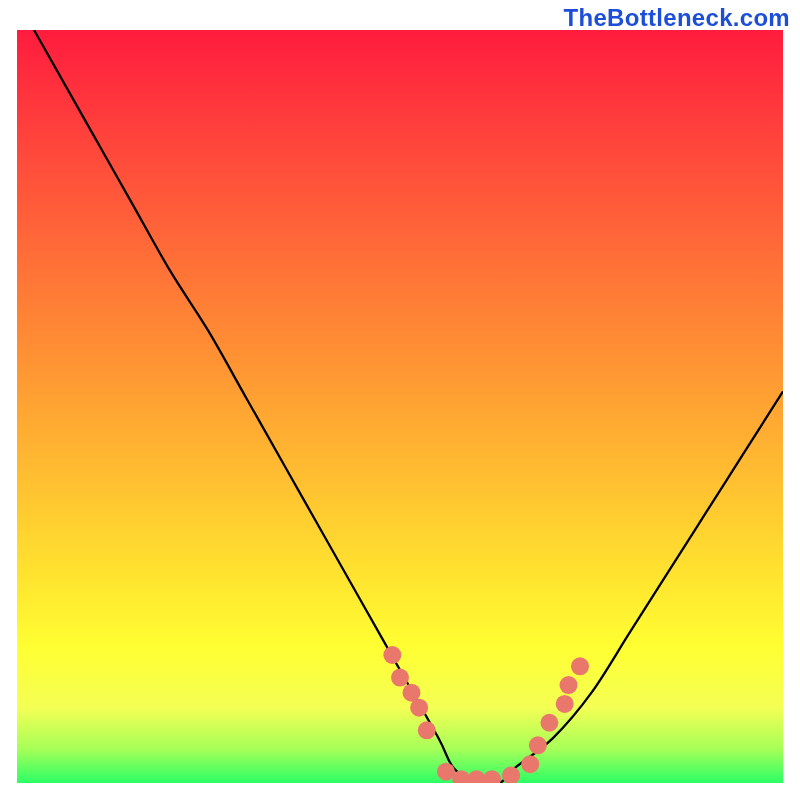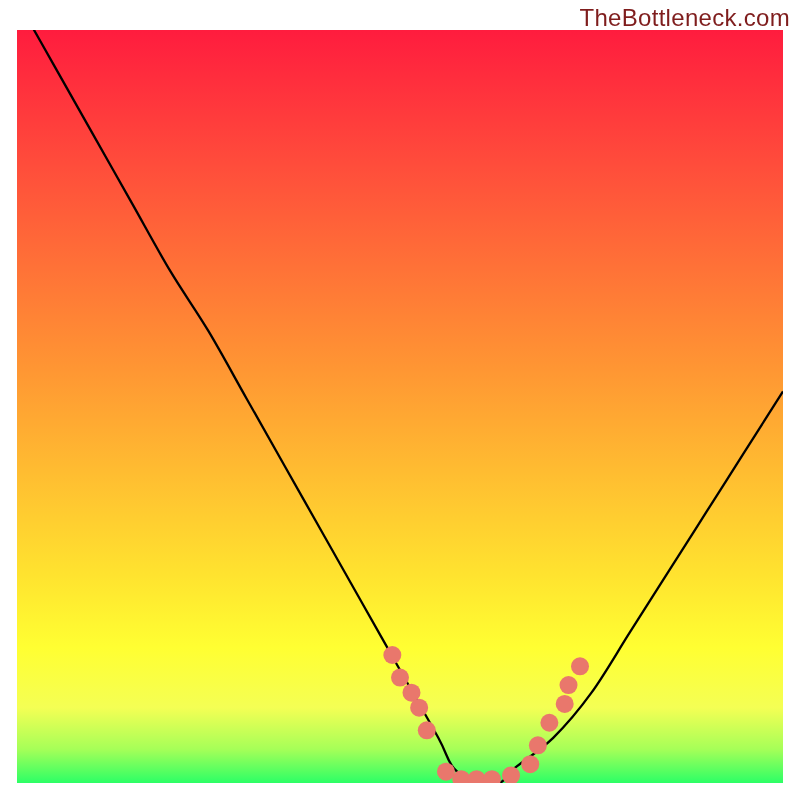--- a/index.html
+++ b/index.html
@@ -14,22 +14,22 @@
   .wrap {
     position: relative;
     width: 800px;
     height: 800px;
   }
   .watermark {
     position: absolute;
     top: 4px;
     right: 10px;
     font-size: 24px;
-    font-weight: 400;
-    color: #7f1d1d;
+    font-weight: 700;
+    color: #1d4ed8;
     letter-spacing: 0.3px;
   }
   .plot {
     position: absolute;
     left: 17px;
     top: 30px;
     width: 766px;
     height: 753px;
     background: #000;
   }

